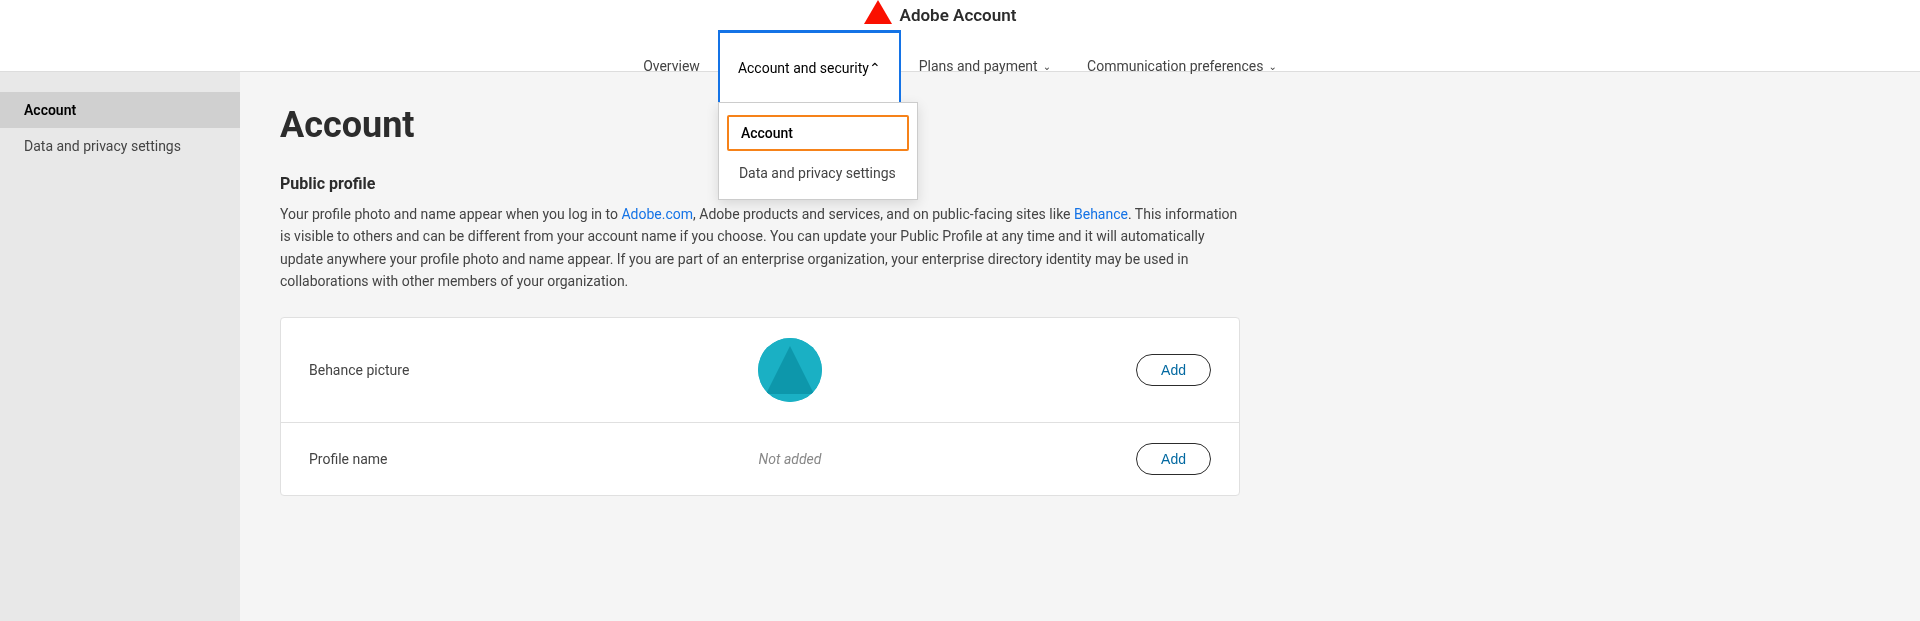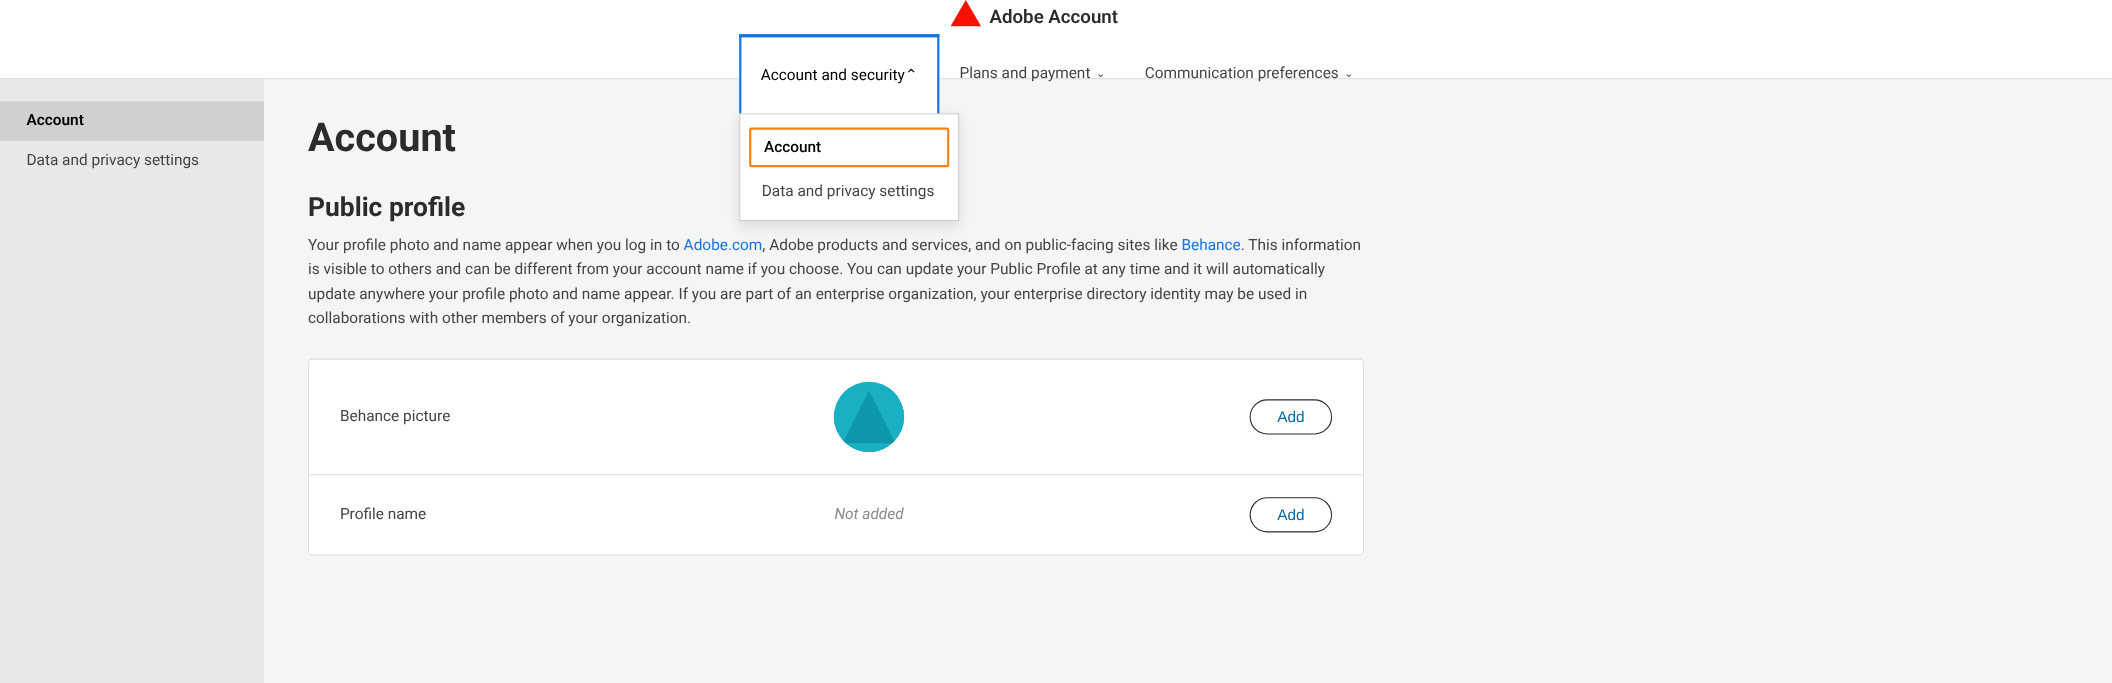--- a/index.html
+++ b/index.html
@@ -139,21 +139,21 @@
       padding: 32px 40px;
       overflow-y: auto;
     }
     .page-title {
       font-size: 36px;
       font-weight: 700;
       color: #2c2c2c;
       margin-bottom: 28px;
     }
     .section-title {
-      font-size: 24px;
+      font-size: 16px;
       font-weight: 700;
       color: #2c2c2c;
       margin-bottom: 10px;
     }
     .section-description {
       font-size: 14px;
       color: #444;
       line-height: 1.6;
       margin-bottom: 24px;
       max-width: 960px;
@@ -251,20 +251,23 @@
     <span class="adobe-icon">
       <svg width="28" height="24" viewBox="0 0 28 24" fill="none">
         <polygon points="14,0 28,24 0,24" fill="#fa0f00"></polygon>
       </svg>
     </span>
     <span class="header-brand">Adobe Account</span>
   </div>
 
   <nav class="header-nav">
 
+    <div class="nav-item">
+      <span>Overview</span>
+    </div>
 
     <div class="nav-with-dropdown">
       <div class="nav-item-account-security">
         <span>Account and security</span>
         <span class="chevron">⌃</span>
       </div>
 
       <div class="dropdown-container">
         <div class="dropdown-menu">
           <div class="dropdown-item highlighted">

